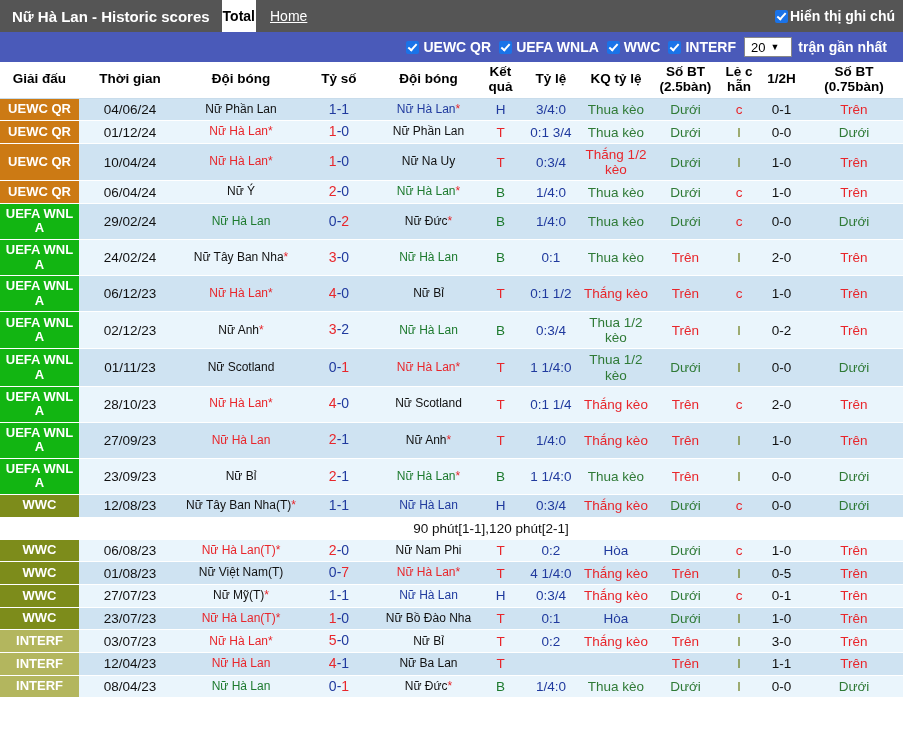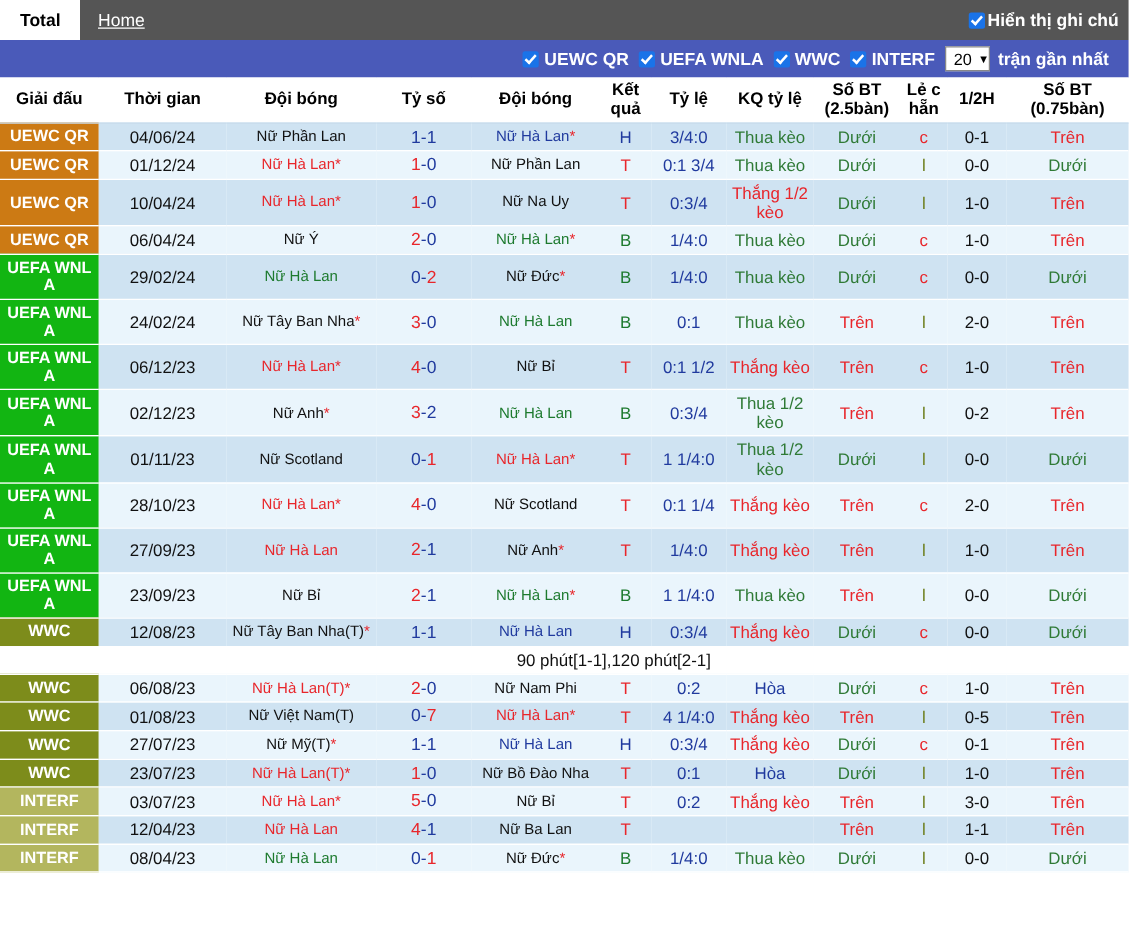--- a/index.html
+++ b/index.html
@@ -28,21 +28,21 @@
     padding: 0 12px;
     white-space: nowrap;
   }
   #topbar .tab {
     background: #ffffff;
     color: #000000;
     font-size: 14px;
     font-weight: bold;
     display: flex;
     align-items: center;
-    padding: 0 16px;
+    padding: 0 1px;
     white-space: nowrap;
   }
   #topbar .navlink {
     color: #ffffff;
     font-size: 14px;
     font-weight: normal;
     text-decoration: underline;
     display: flex;
     align-items: center;
     padding: 0 14px;
@@ -101,21 +101,21 @@
     white-space: nowrap;
     cursor: pointer;
   }
   #filterbar .flt span.lbl { margin-left: 2px; }
   #filterbar .selwrap {
     background: #ffffff;
     border: 1px solid #888;
     height: 20px;
     display: flex;
     align-items: center;
-    padding: 0 0 0 6px;
+    padding: 0 12px 0 6px;
     margin-right: 6px;
     cursor: pointer;
   }
   #filterbar .selwrap .val {
     color: #000000;
     font-size: 13px;
     font-weight: normal;
   }
   #filterbar .selwrap .caret {
     margin-left: 5px;
@@ -184,20 +184,21 @@
     color: #111111;
     padding: 2px;
     border-bottom: 1px solid #ffffff;
   }
   tr.note td.noteleft { background: #ffffff !important; }
 </style>
 </head>
 <body>
 
 <div id="topbar">
+  <div class="title">Nữ Hà Lan - Historic scores</div>
   <div class="tab">Total</div>
   <div class="navlink">Home</div>
   <div class="spacer"></div>
   <div class="note-toggle">
     <span class="cbx"></span>
     <span>Hiển thị ghi chú</span>
   </div>
 </div>
 
 <div id="filterbar">

